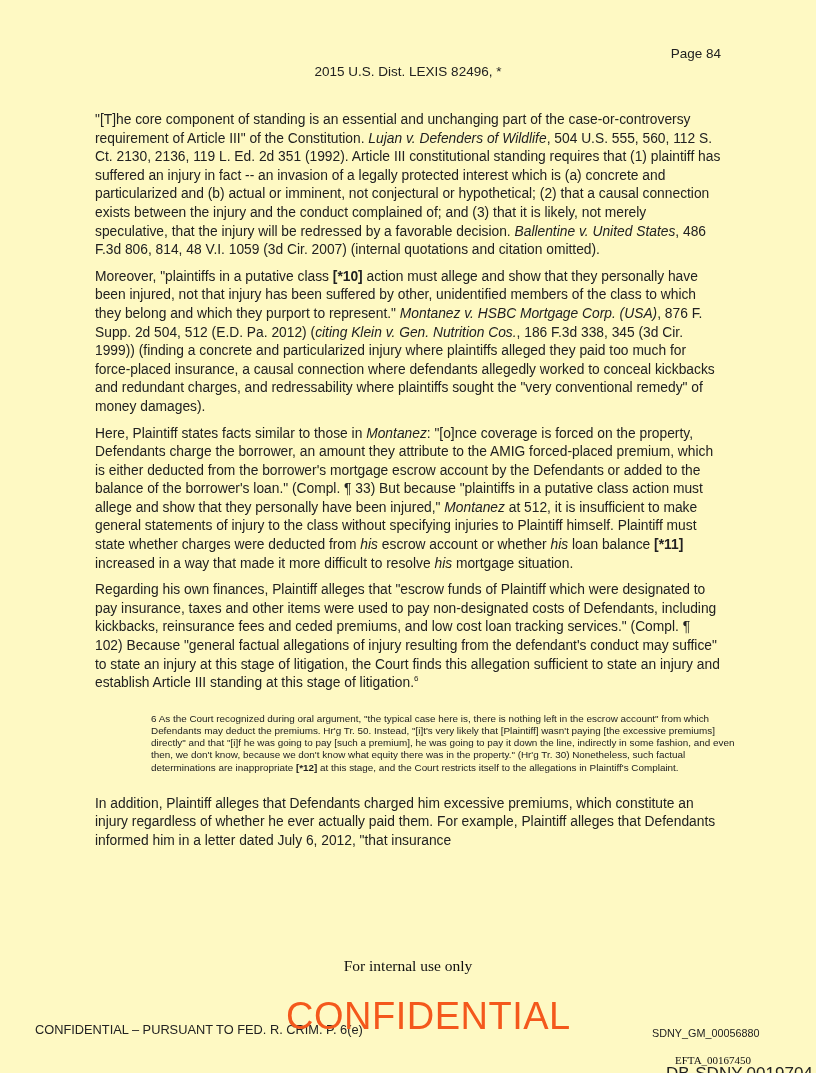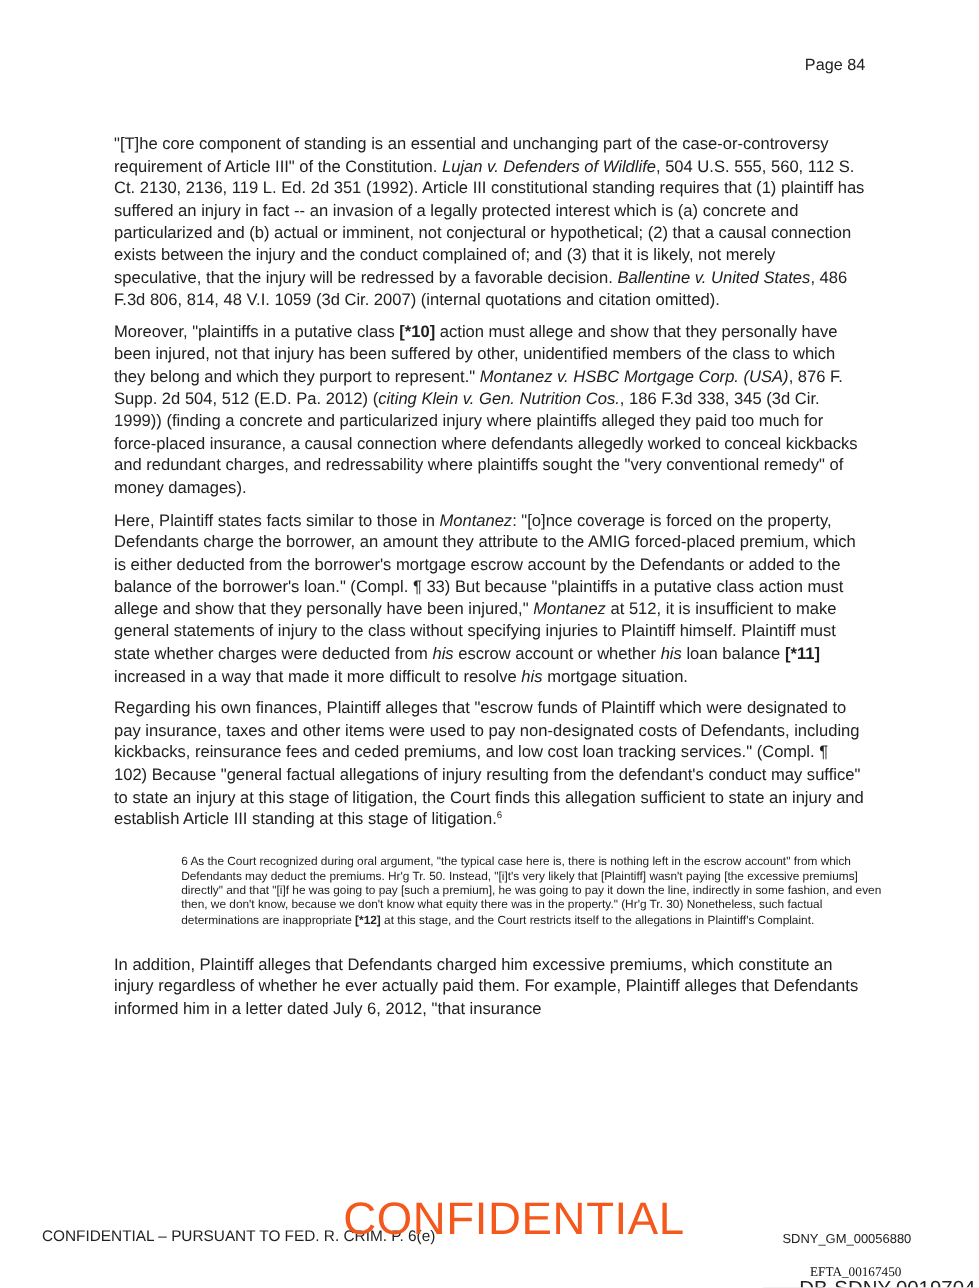--- a/index.html
+++ b/index.html
@@ -1,20 +1,20 @@
 <!DOCTYPE html>
 <html><head>
 <meta charset="utf-8">
 <style>
   html,body { margin:0; padding:0; background:#e8e8e8; }
   .page {
     position:relative;
     width:816px; height:1073px;
     margin:0 auto;
-    background:#ffffff;
+    background:#fef9c3;
     font-family:"Liberation Sans", sans-serif;
     color:#212121;
     overflow:hidden;
   }
   .page-number {
     position:absolute; top:46px; right:95px;
     font-size:13.5px;
   }
   .citation {
     position:absolute; top:64px; left:0; right:0;
@@ -67,29 +67,31 @@
     font-family:"Liberation Serif", serif;
     font-size:11px; color:#111;
   }
 </style>
 </head>
 <body>
 
 <div class="page">
 
   <div class="page-number">Page 84</div>
+  <div class="citation">2015 U.S. Dist. LEXIS 82496, *</div>
 
   <div class="content">
     <p class="para"><span>"[T]he core component of standing is an essential and unchanging part of the case-or-controversy requirement of Article III" of the Constitution. </span><span style="font-style: italic;">Lujan v. Defenders of Wildlife</span><span>, 504 U.S. 555, 560, 112 S. Ct. 2130, 2136, 119 L. Ed. 2d 351 (1992). Article III constitutional standing requires that (1) plaintiff has suffered an injury in fact -- an invasion of a legally protected interest which is (a) concrete and particularized and (b) actual or imminent, not conjectural or hypothetical; (2) that a causal connection exists between the injury and the conduct complained of; and (3) that it is likely, not merely speculative, that the injury will be redressed by a favorable decision. </span><span style="font-style: italic;">Ballentine v. United States</span><span>, 486 F.3d 806, 814, 48 V.I. 1059 (3d Cir. 2007) (internal quotations and citation omitted).</span></p>
     <p class="para"><span>Moreover, "plaintiffs in a putative class </span><span style="font-weight: bold;">[*10]</span><span> action must allege and show that they personally have been injured, not that injury has been suffered by other, unidentified members of the class to which they belong and which they purport to represent." </span><span style="font-style: italic;">Montanez v. HSBC Mortgage Corp. (USA)</span><span>, 876 F. Supp. 2d 504, 512 (E.D. Pa. 2012) (</span><span style="font-style: italic;">citing Klein v. Gen. Nutrition Cos.</span><span>, 186 F.3d 338, 345 (3d Cir. 1999)) (finding a concrete and particularized injury where plaintiffs alleged they paid too much for force-placed insurance, a causal connection where defendants allegedly worked to conceal kickbacks and redundant charges, and redressability where plaintiffs sought the "very conventional remedy" of money damages).</span></p>
     <p class="para"><span>Here, Plaintiff states facts similar to those in </span><span style="font-style: italic;">Montanez</span><span>: "[o]nce coverage is forced on the property, Defendants charge the borrower, an amount they attribute to the AMIG forced-placed premium, which is either deducted from the borrower's mortgage escrow account by the Defendants or added to the balance of the borrower's loan." (Compl. ¶ 33) But because "plaintiffs in a putative class action must allege and show that they personally have been injured," </span><span style="font-style: italic;">Montanez</span><span> at 512, it is insufficient to make general statements of injury to the class without specifying injuries to Plaintiff himself. Plaintiff must state whether charges were deducted from </span><span style="font-style: italic;">his</span><span> escrow account or whether </span><span style="font-style: italic;">his</span><span> loan balance </span><span style="font-weight: bold;">[*11]</span><span> increased in a way that made it more difficult to resolve </span><span style="font-style: italic;">his</span><span> mortgage situation.</span></p>
     <p class="para"><span>Regarding his own finances, Plaintiff alleges that "escrow funds of Plaintiff which were designated to pay insurance, taxes and other items were used to pay non-designated costs of Defendants, including kickbacks, reinsurance fees and ceded premiums, and low cost loan tracking services." (Compl. ¶ 102) Because "general factual allegations of injury resulting from the defendant's conduct may suffice" to state an injury at this stage of litigation, the Court finds this allegation sufficient to state an injury and establish Article III standing at this stage of litigation.</span><sup>6</sup></p>
     <div class="footnote"><span>6 As the Court recognized during oral argument, "the typical case here is, there is nothing left in the escrow account" from which Defendants may deduct the premiums. Hr'g Tr. 50. Instead, "[i]t's very likely that [Plaintiff] wasn't paying [the excessive premiums] directly" and that "[i]f he was going to pay [such a premium], he was going to pay it down the line, indirectly in some fashion, and even then, we don't know, because we don't know what equity there was in the property." (Hr'g Tr. 30) Nonetheless, such factual determinations are inappropriate </span><span style="font-weight: bold;">[*12]</span><span> at this stage, and the Court restricts itself to the allegations in Plaintiff's Complaint.</span></div>
     <p class="para"><span>In addition, Plaintiff alleges that Defendants charged him excessive premiums, which constitute an injury regardless of whether he ever actually paid them. For example, Plaintiff alleges that Defendants informed him in a letter dated July 6, 2012, "that insurance</span></p>
   </div>
 
+  <div class="footer-internal">For internal use only</div>
   <div class="bates-sdny-gm">SDNY_GM_00056880</div>
   <div class="confidential-line">CONFIDENTIAL – PURSUANT TO FED. R. CRIM. P. 6(e)</div>
   <div class="stamp-confidential" style="color: rgb(244, 88, 28);">CONFIDENTIAL</div>
   <div class="bates-db">DB-SDNY-0019704</div>
   <div class="bates-efta">EFTA_00167450</div>
 
 </div>
 
 </body></html>

